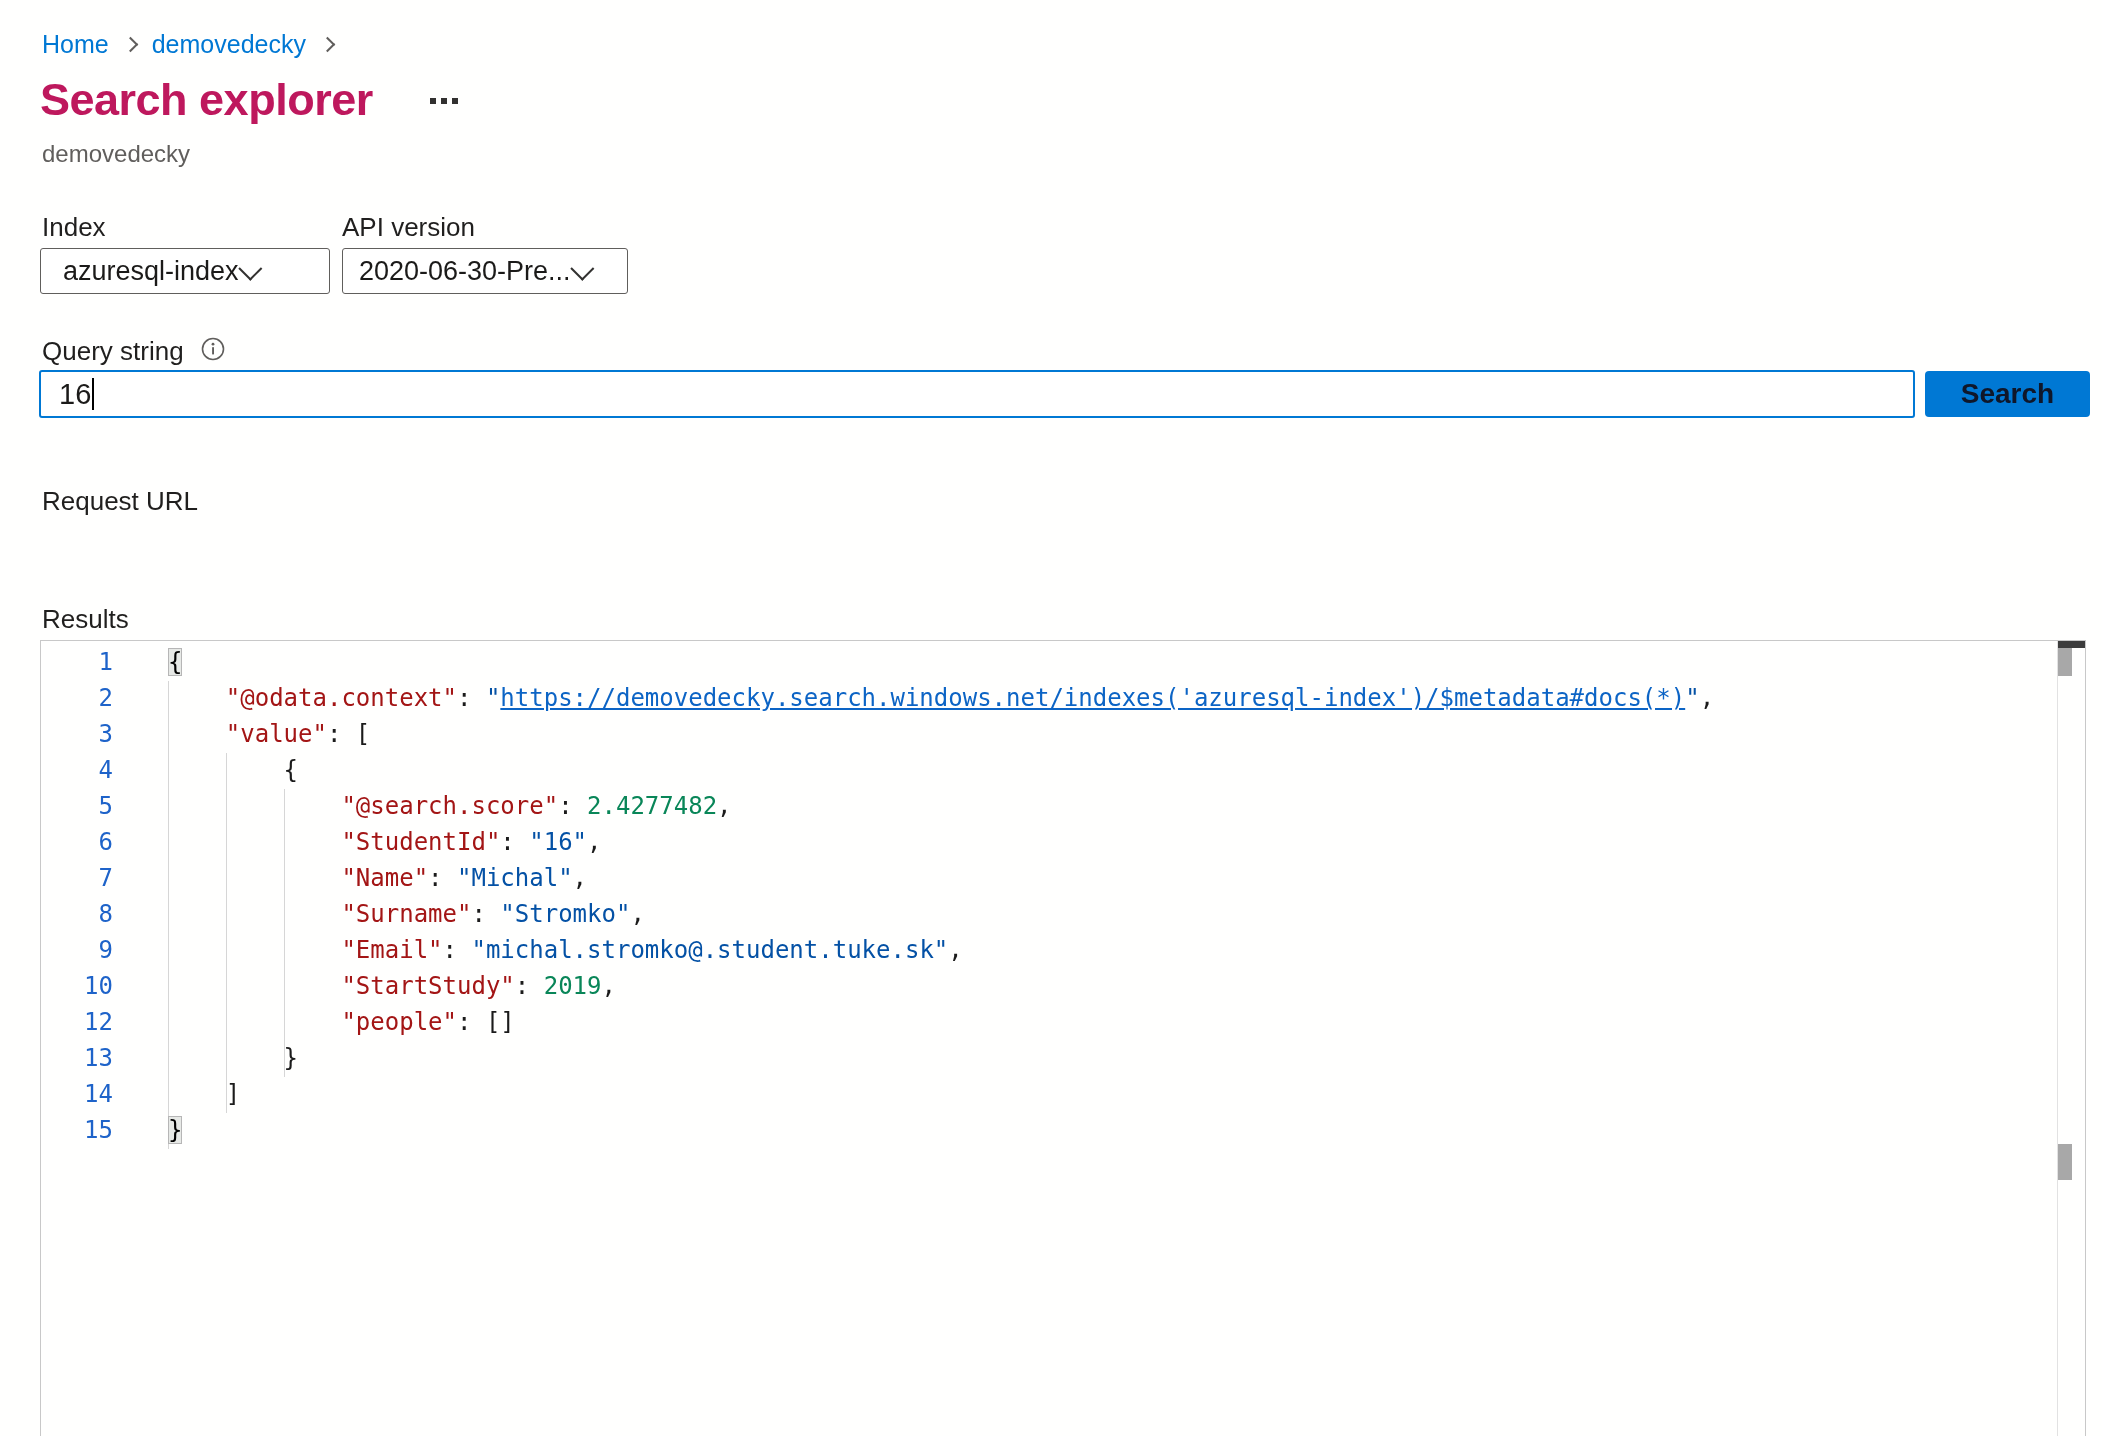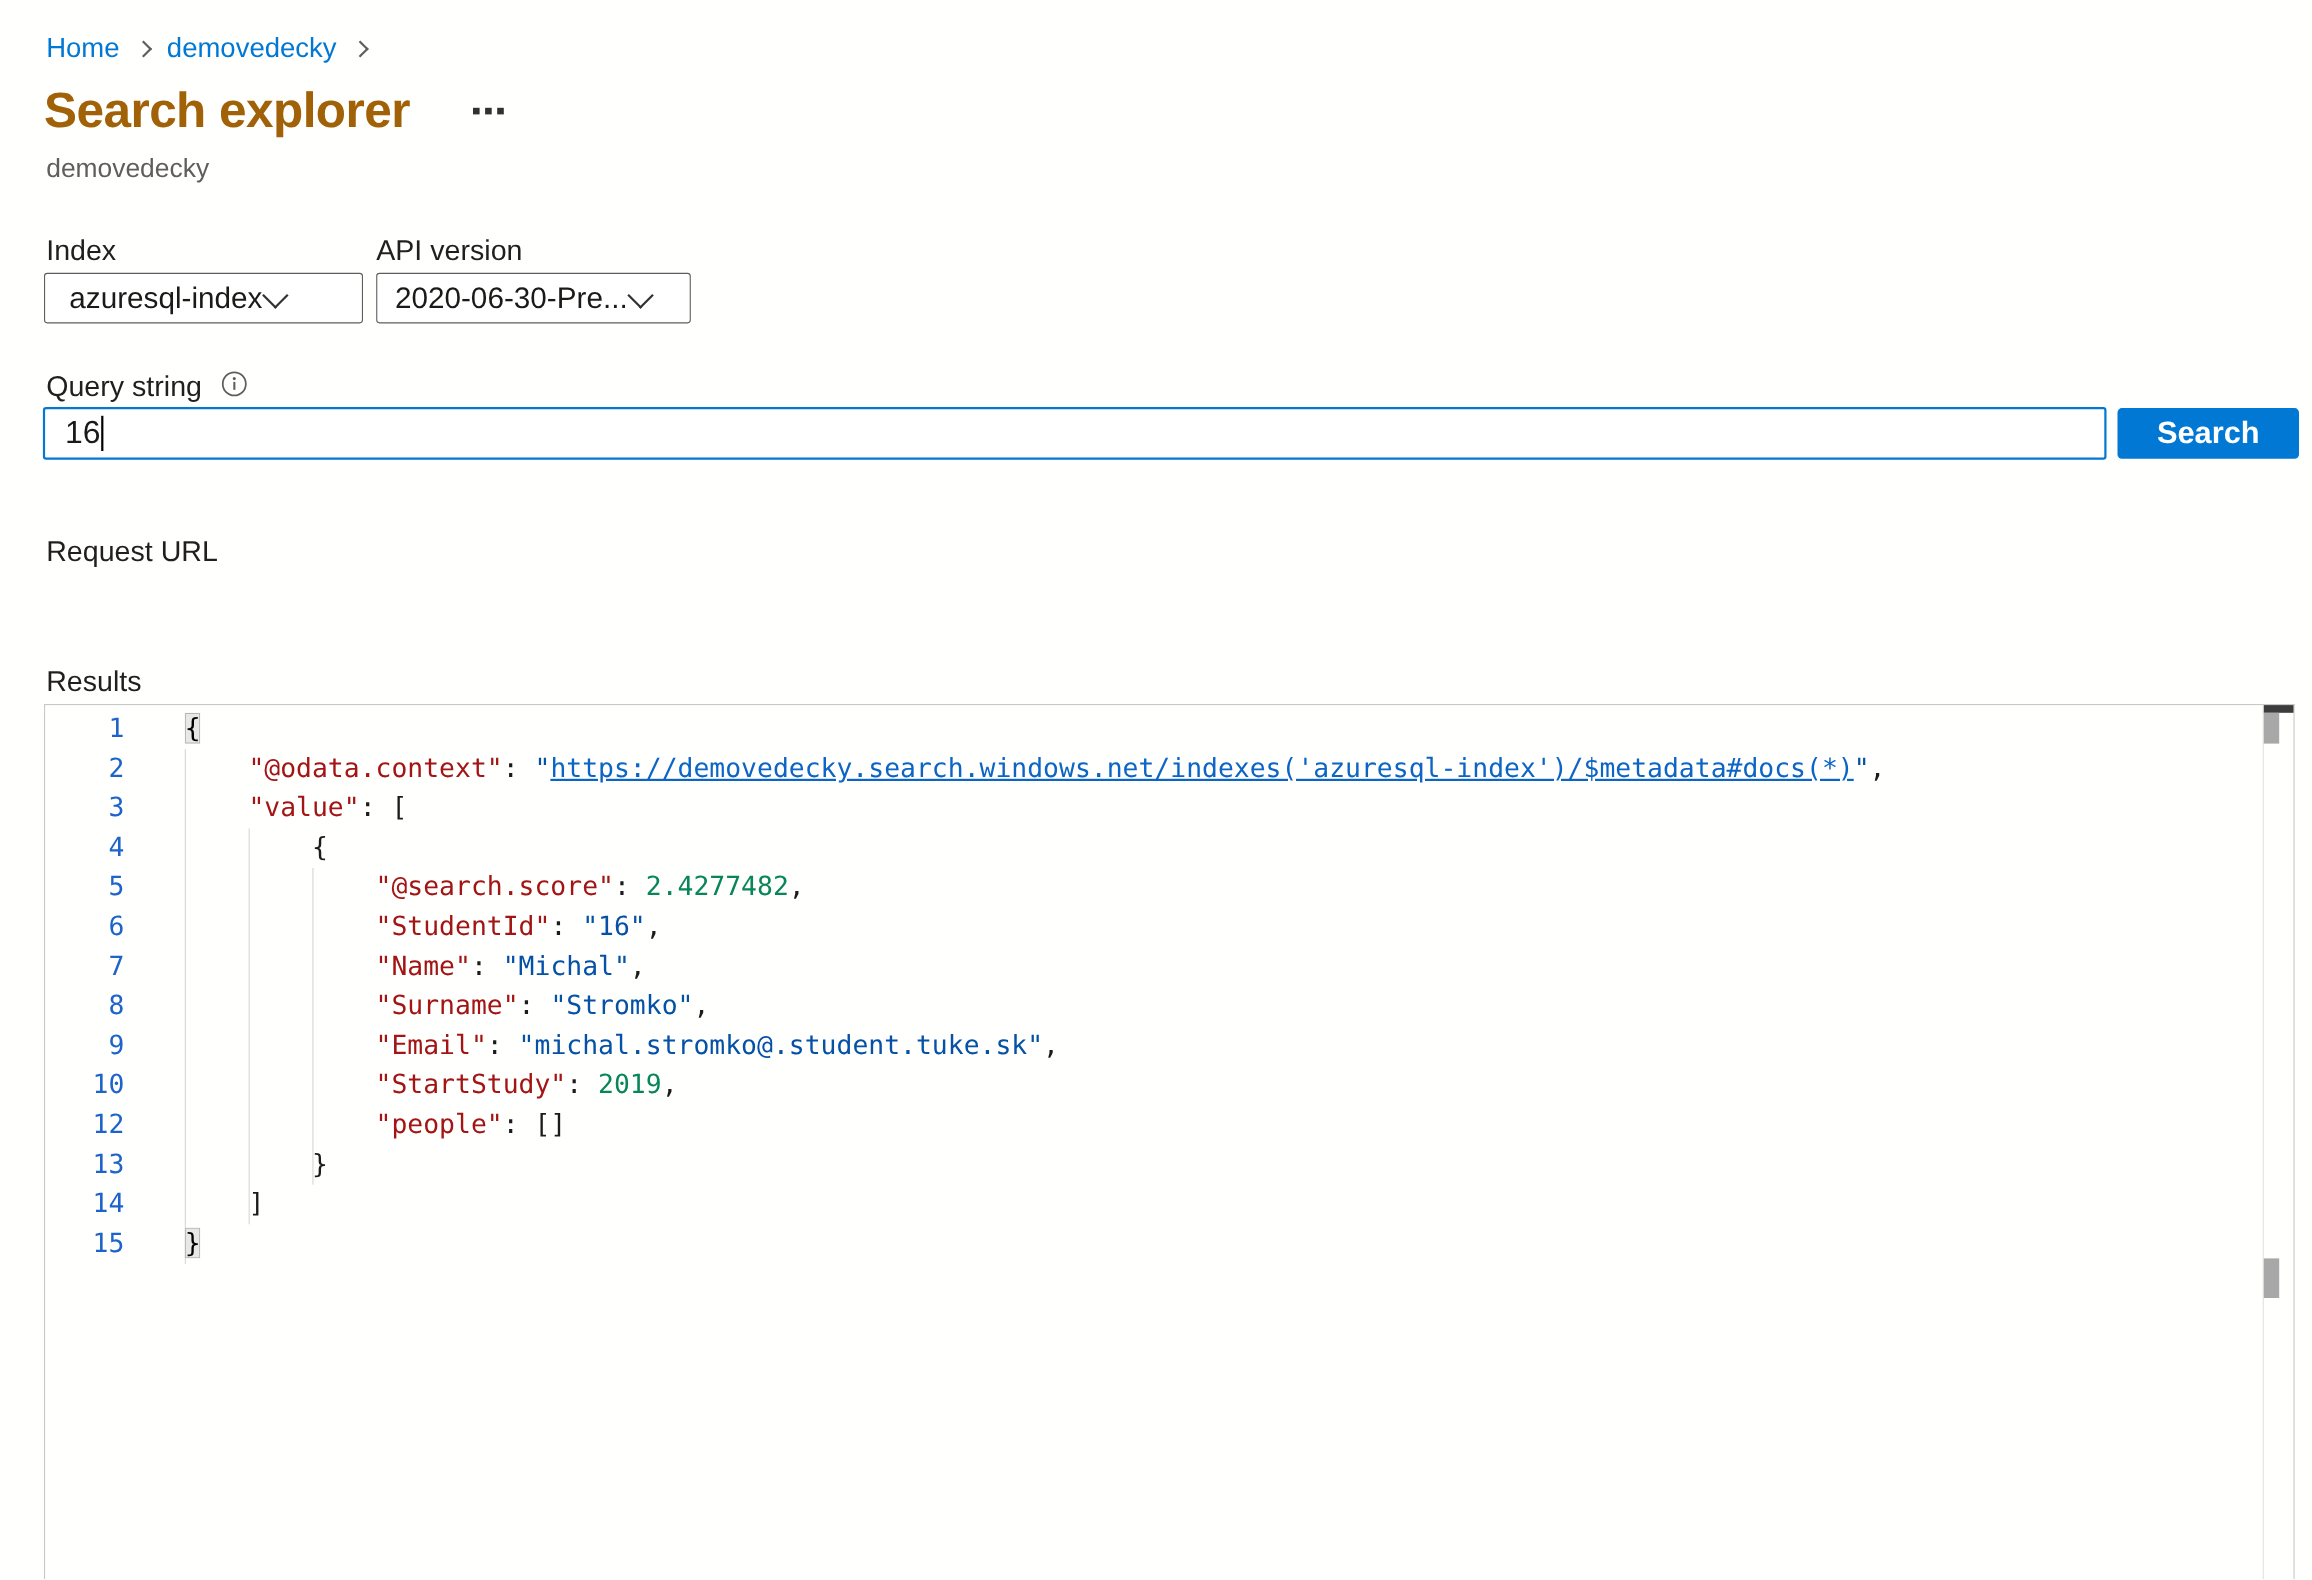--- a/index.html
+++ b/index.html
@@ -6,21 +6,21 @@
   html,body { background:#ffffff; }
   #app {
     position:relative; width:2102px; height:1436px; overflow:hidden;
     background:#fffffe; font-family:"Liberation Sans", sans-serif; color:#201f1e;text-decoration:underline;
   }
   
   .breadcrumb { position:absolute; left:42px; top:30px; display:flex; align-items:center; gap:14px; font-size:25px; }
   .crumb { color:#0078d4; cursor:pointer; }
   .crumb-sep { width:11px; height:11px; border-top:2px solid #605e5c; border-right:2px solid #605e5c; transform:rotate(45deg); margin:0 2px; }
   
-  .page-title { position:absolute; left:40px; top:74px; font-size:45px; font-weight:700; letter-spacing:-0.5px; color:#a16207; }
+  .page-title { position:absolute; left:40px; top:74px; font-size:45px; font-weight:700; letter-spacing:-0.5px; color:#be185d; }
   .more-icon { position:absolute; left:430px; top:98px; display:flex; gap:5px; cursor:pointer; }
   .more-icon i { width:6px; height:6px; background:#323130; }
   .subtitle { position:absolute; left:42px; top:140px; font-size:24px; color:#605e5c; }
   
   .field-label { position:absolute; font-size:26px; color:#201f1e; }
   
   .dropdown {
     position:absolute; top:248px; height:46px; border:1.6px solid #605e5c; border-radius:3px;
     background:#fff; display:flex; align-items:center; 
     padding:0 18px 0 22px; font-size:27px; color:#1b1a19; cursor:pointer;
@@ -29,21 +29,21 @@
   
   .info-icon { position:absolute; left:201px; top:337px; width:24px; height:24px; cursor:pointer; }
   .query-input {
     position:absolute; left:39px; top:370px; width:1876px; height:48px;
     border:2.5px solid #0078d4; border-radius:3px; background:#fff;
     display:flex; align-items:center; padding-left:18px; font-size:29px; color:#1b1a19;
   }
   .caret { display:inline-block; width:2px; height:32px; background:#000; margin-left:1px; vertical-align:middle; }
   .search-btn {
     position:absolute; left:1925px; top:371px; width:165px; height:46px;
-    background:#0078d4; color:#ffffff; border:none; border-radius:4px;
+    background:#0078d4; color:#0f172a; border:none; border-radius:4px;
     font-size:28px; font-weight:700; font-family:"Liberation Sans", sans-serif; cursor:pointer;
   }
   
   .url-field {
     position:absolute; left:40px; top:516px; width:2047px; height:42px;
     background:#e9e9e9; border:1.6px solid #8a8886; border-radius:3px;
     display:flex; align-items:center; padding:0 14px 0 17px; font-size:26px; color:#1b1a19;
   }
   .url-text { flex:1; white-space:nowrap; overflow:hidden; }
   .copy-btn { width:30px; height:30px; flex:0 0 auto; cursor:pointer; display:flex; align-items:center; justify-content:center; }

